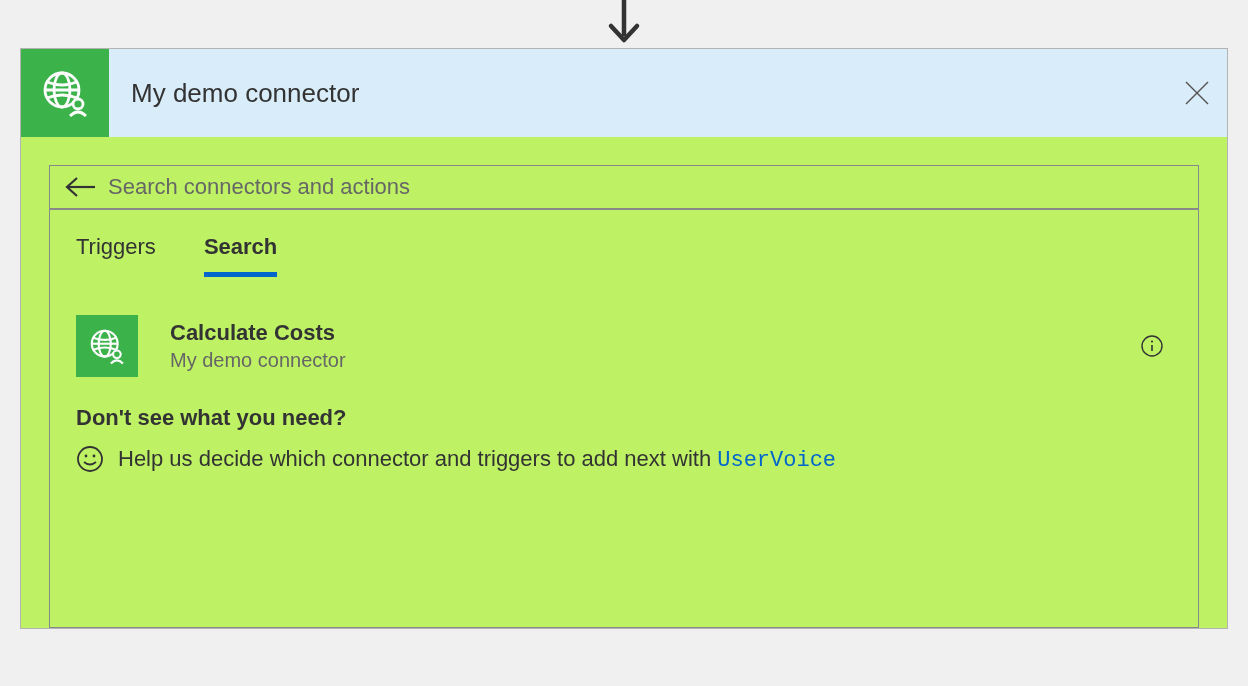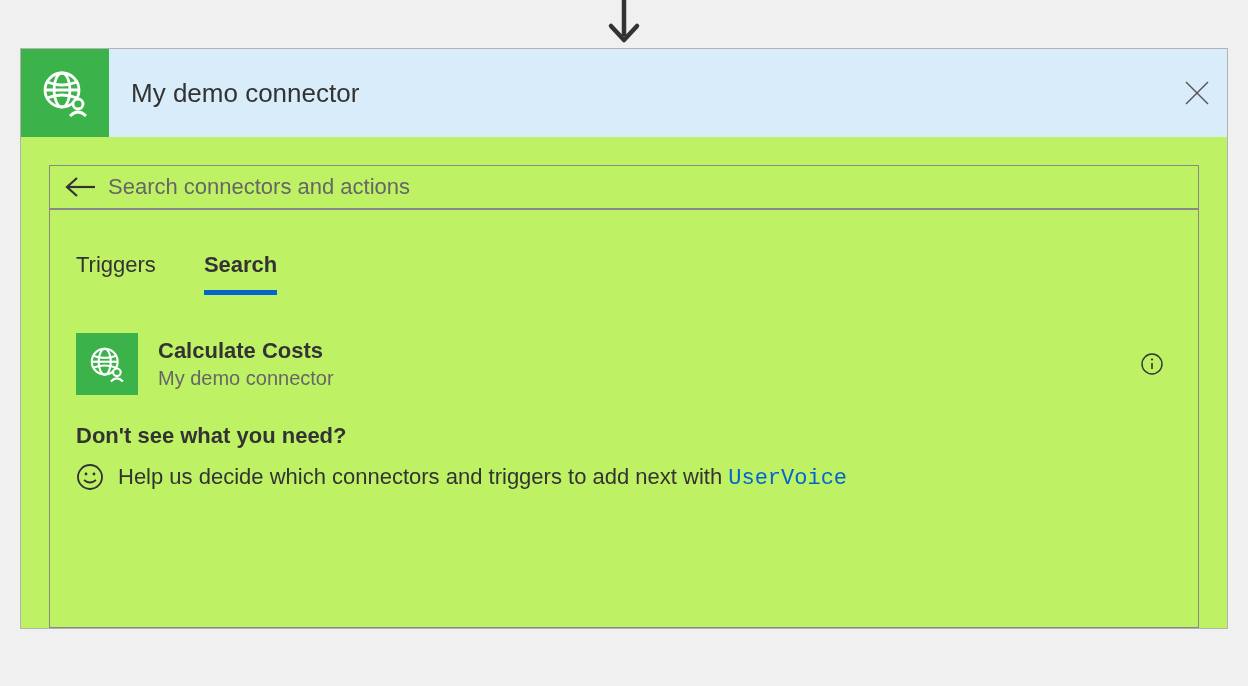--- a/index.html
+++ b/index.html
@@ -84,21 +84,20 @@
     .content-panel {
       border: 1px solid #888;
       border-top: 2px solid #888;
       margin-top: -1px;
       padding: 24px 26px;
       min-height: 420px;
     }
     .tabs {
       display: flex;
       gap: 48px;
-      margin-top: 18px;
     }
     .tab {
       font-size: 22px;
       color: #333;
       padding-bottom: 12px;
       cursor: pointer;
     }
     .tab.active {
       font-weight: 600;
       border-bottom: 5px solid #0066cc;
@@ -112,21 +111,21 @@
     .action-icon {
       width: 62px;
       height: 62px;
       background: #3bb34a;
       display: flex;
       align-items: center;
       justify-content: center;
       flex-shrink: 0;
     }
     .action-text {
-      padding-left: 20px;
+      padding-left: 32px;
       flex: 1;
     }
     .action-title {
       font-size: 22px;
       font-weight: 600;
       color: #333;
       line-height: 1.3;
     }
     .action-sub {
       font-size: 20px;
@@ -246,19 +245,19 @@
         <div class="footer-row">
           <span class="smiley">
             <svg width="28" height="28" viewBox="0 0 28 28">
               <circle cx="14" cy="14" r="12" stroke="#333" stroke-width="1.8" fill="none"></circle>
               <circle cx="10" cy="11" r="1.4" fill="#333"></circle>
               <circle cx="18" cy="11" r="1.4" fill="#333"></circle>
               <path d="M8 17 Q14 22 20 17" stroke="#333" stroke-width="1.8" fill="none"></path>
             </svg>
           </span>
           <span>
-            <span>Help us decide which connectors and triggers to add next with </span><a>UserVoice</a>
+            <span>Help us decide which connector and triggers to add next with </span><a>UserVoice</a>
           </span>
         </div>
       </div>
     </div>
   </div>
 </div>
 
 </body></html>

